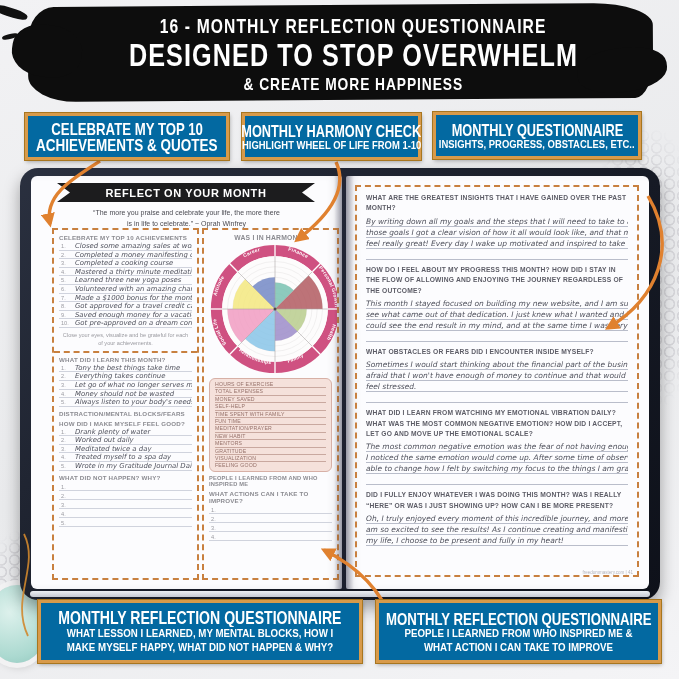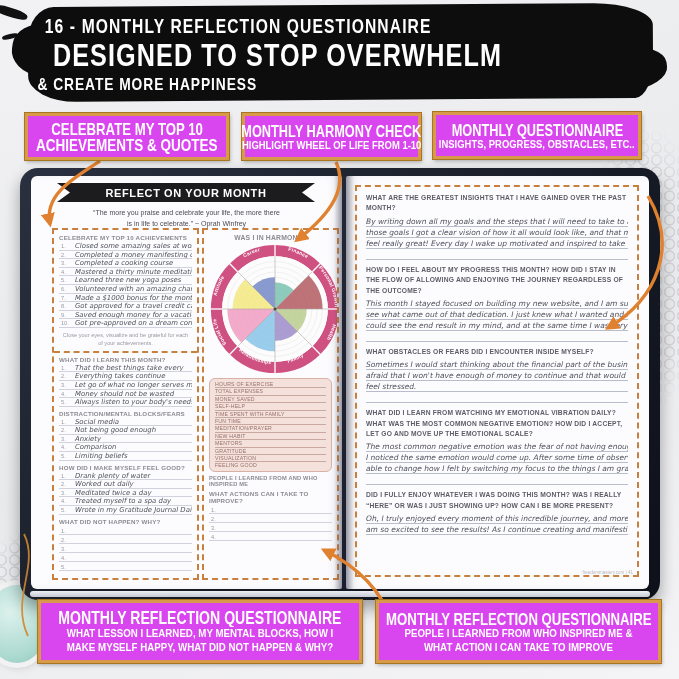--- a/index.html
+++ b/index.html
@@ -42,30 +42,30 @@
   .banner-ink::before {
     content:''; position:absolute; left:-16px; top:18px; width:70px; height:52px;
     background:#0d0d0d; border-radius:45%; transform:rotate(9deg);
   }
   .banner-ink::after {
     content:''; position:absolute; right:-14px; bottom:6px; width:90px; height:44px;
     background:#0d0d0d; border-radius:45%; transform:rotate(-7deg);
   }
   .banner-text {
     position:absolute; inset:0; z-index:2;
-    display:flex; flex-direction:column; align-items:flex-start; justify-content:center;
+    display:flex; flex-direction:column; align-items:center; justify-content:center;
     color:#fff; text-align:center; gap:3px;padding-left:28px;
   }
   .banner-l1 { font-size:17px; font-weight:bold; letter-spacing:1.2px; transform:scaleX(.92) scaleY(1.15); }
   .banner-l2 { font-size:28px; font-weight:bold; letter-spacing:1.2px; transform:scaleX(.9) scaleY(1.12); }
   .banner-l3 { font-size:15px; font-weight:bold; letter-spacing:1px; transform:scaleX(.92) scaleY(1.1); }
 
   
   .co {
-    position:absolute; z-index:6; background:#d946ef;
+    position:absolute; z-index:6; background:#0369a1;
     border:3px solid #d89a4a; box-shadow:0 0 0 1px #a8761f, 1px 2px 4px rgba(0,0,0,.3);
     color:#fff; display:flex; flex-direction:column; align-items:center; justify-content:center;
     text-align:center; padding:2px 4px;
   }
   .co .t { font-weight:bold; transform:scaleX(.88) scaleY(1.12); white-space:nowrap; }
   .co .s { font-weight:bold; transform:scaleX(.9) scaleY(1.08); }
   #co1 { left:25px;  top:113px; width:204px; height:47px; }
   #co1 .t { font-size:15px; } #co1 .s { font-size:15px; white-space:nowrap; }
   #co2 { left:242px; top:113px; width:179px; height:47px; }
   #co2 .t { font-size:14.5px; } #co2 .s { font-size:10.5px; white-space:nowrap; }
@@ -211,36 +211,28 @@
           <li>Got approved for a travel credit card</li>
           <li>Saved enough money for a vacation</li>
           <li>Got pre-approved on a dream condo</li>
         </ol>
       <div class="note">Close your eyes, visualize and be grateful for each of your achievements.</div>
       <div class="dash-sep"></div>
 
       <div class="sec-h">WHAT DID I LEARN THIS MONTH?</div>
       <ol class="hand-list">
 
-      <li>That the best things take every</li>
+      <li>Tony the best things take time</li>
           <li>Everything takes continue</li>
           <li>Let go of what no longer serves me</li>
           <li>Money should not be wasted</li>
           <li>Always listen to your body's needs</li>
         </ol>
 
       <div class="sec-h">DISTRACTION/MENTAL BLOCKS/FEARS</div>
-      <ol class="hand-list">
-
-      <li>Social media</li>
-          <li>Not being good enough</li>
-          <li>Anxiety</li>
-          <li>Comparison</li>
-          <li>Limiting beliefs</li>
-        </ol>
 
       <div class="sec-h">HOW DID I MAKE MYSELF FEEL GOOD?</div>
       <ol class="hand-list">
 
       <li>Drank plenty of water</li>
           <li>Worked out daily</li>
           <li>Meditated twice a day</li>
           <li>Treated myself to a spa day</li>
           <li>Wrote in my Gratitude Journal Daily</li>
         </ol>
@@ -390,20 +382,21 @@
             <div class="a-line"></div>
           </div>
         </section>
 
         <section class="qa">
           <div class="q">DID I FULLY ENJOY WHATEVER I WAS DOING THIS MONTH? WAS I REALLY “HERE” OR WAS I JUST SHOWING UP? HOW CAN I BE MORE PRESENT?</div>
           <div>
 
           <div class="a-line">Oh, I truly enjoyed every moment of this incredible journey, and more to that is I</div>
             <div class="a-line">am so excited to see the results! As I continue creating and manifesting magic into</div>
+            <div class="a-line">my life, I choose to be present and fully in my heart!</div>
           </div>
         </section>
       </div>
     <div class="rp-footer" style="position:absolute; right:16px; bottom:14px;">freedommastery.com | 41</div>
   </div>
   <div class="spine"></div>
 </div>
 
 <svg class="arrows" width="679" height="679" viewBox="0 0 679 679">
   <defs>

